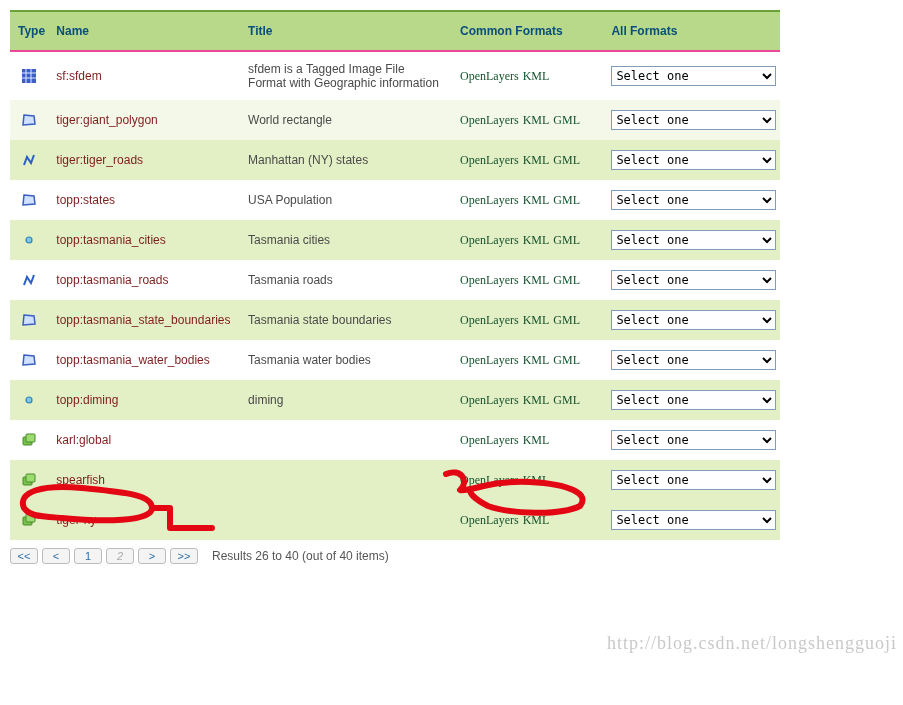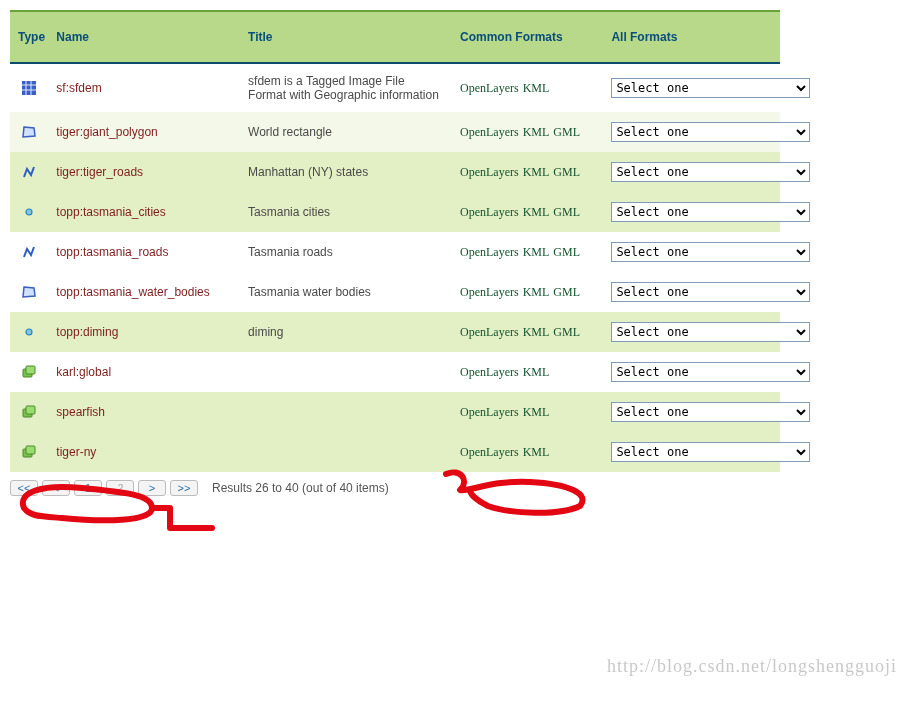--- a/index.html
+++ b/index.html
@@ -16,22 +16,22 @@
     width: 770px;
     border-collapse: collapse;
     table-layout: fixed;
   }
   table.layers thead th {
     text-align: left;
     font-weight: bold;
     color: #0a4f7a;
     background: #b7d989;
     border-top: 2px solid #6aa23a;
-    border-bottom: 2px solid #0c4a6e;
-    padding: 18px 8px;
+    border-bottom: 2px solid #ec4899;
+    padding: 12px 8px;
     font-size: 12px;
     margin-left: 36px;
   }
   table.layers tbody td {
     padding: 10px 8px;
     vertical-align: middle;
     font-size: 12px;
     color: #4a4a4a;
   }
   tr.odd { background: #f4f8e8; }
@@ -44,21 +44,21 @@
   .col-common { width: 150px; }
   .col-all { width: 175px; }
 
   .icon-box {
     width: 14px; height: 14px; display: inline-block;
     vertical-align: middle;
   }
   .layer-name { color: #7f1d1d; cursor: pointer; }
   .link { color: #14532d; cursor: pointer; margin-right: 4px; font-family: Liberation Serif, serif; }
   select.fmt {
-    width: 199px;
+    width: 165px;
     font-family: monospace;
     font-size: 12px;
     border: 1px solid #7f9db9;
     background: #fff;
     padding: 0px;
     height: 20px;
   }
 
   .pager {
     margin-top: 8px;
@@ -83,21 +83,21 @@
   .pager .btn.disabled { color: #aaa; font-style: italic; }
   .pager .info { margin-left: 10px; }
 
   .annot {
     position: absolute;
     pointer-events: none;
   }
   .watermark {
     position: absolute;
     right: 6px;
-    top: 656px;
+    top: 633px;
     color: #c9c9c9;
     font-family: "Times New Roman", serif;
     font-size: 18px;
     letter-spacing: 1px;
   }
 </style>
 </head>
 <body>
 
 <table class="layers">
@@ -144,35 +144,53 @@
       </tr>
       <tr class="odd2">
         <td class="col-type"><svg class="icon-box" viewBox="0 0 14 14">
             <path d="M2 12 L5 4 L9 10 L12 2" fill="none" stroke="#2b5fc4" stroke-width="2"></path>
           </svg></td>
         <td><span class="layer-name">tiger:tiger_roads</span></td>
         <td>Manhattan (NY) states</td>
         <td><span class="link">OpenLayers</span><span class="link">KML</span><span class="link">GML</span></td>
         <td><select class="fmt"><option>Select one</option></select></td>
       </tr>
+      <tr class="even">
+        <td class="col-type"><svg class="icon-box" viewBox="0 0 14 14">
+            <polygon points="2,2 12,3 13,11 1,12" fill="#cfe1ff" stroke="#3b5fc4" stroke-width="1.5"></polygon>
+          </svg></td>
+        <td><span class="layer-name">topp:states</span></td>
+        <td>USA Population</td>
+        <td><span class="link">OpenLayers</span><span class="link">KML</span><span class="link">GML</span></td>
+        <td><select class="fmt"><option>Select one</option></select></td>
+      </tr>
       <tr class="odd2">
         <td class="col-type"><svg class="icon-box" viewBox="0 0 14 14">
             <circle cx="7" cy="7" r="3" fill="#7fc7e8" stroke="#2b86b8" stroke-width="1.2"></circle>
           </svg></td>
         <td><span class="layer-name">topp:tasmania_cities</span></td>
         <td>Tasmania cities</td>
         <td><span class="link">OpenLayers</span><span class="link">KML</span><span class="link">GML</span></td>
         <td><select class="fmt"><option>Select one</option></select></td>
       </tr>
       <tr class="even">
         <td class="col-type"><svg class="icon-box" viewBox="0 0 14 14">
             <path d="M2 12 L5 4 L9 10 L12 2" fill="none" stroke="#2b5fc4" stroke-width="2"></path>
           </svg></td>
         <td><span class="layer-name">topp:tasmania_roads</span></td>
         <td>Tasmania roads</td>
+        <td><span class="link">OpenLayers</span><span class="link">KML</span><span class="link">GML</span></td>
+        <td><select class="fmt"><option>Select one</option></select></td>
+      </tr>
+      <tr class="odd2">
+        <td class="col-type"><svg class="icon-box" viewBox="0 0 14 14">
+            <polygon points="2,2 12,3 13,11 1,12" fill="#cfe1ff" stroke="#3b5fc4" stroke-width="1.5"></polygon>
+          </svg></td>
+        <td><span class="layer-name">topp:tasmania_state_boundaries</span></td>
+        <td>Tasmania state boundaries</td>
         <td><span class="link">OpenLayers</span><span class="link">KML</span><span class="link">GML</span></td>
         <td><select class="fmt"><option>Select one</option></select></td>
       </tr>
       <tr class="even">
         <td class="col-type"><svg class="icon-box" viewBox="0 0 14 14">
             <polygon points="2,2 12,3 13,11 1,12" fill="#cfe1ff" stroke="#3b5fc4" stroke-width="1.5"></polygon>
           </svg></td>
         <td><span class="layer-name">topp:tasmania_water_bodies</span></td>
         <td>Tasmania water bodies</td>
         <td><span class="link">OpenLayers</span><span class="link">KML</span><span class="link">GML</span></td>

